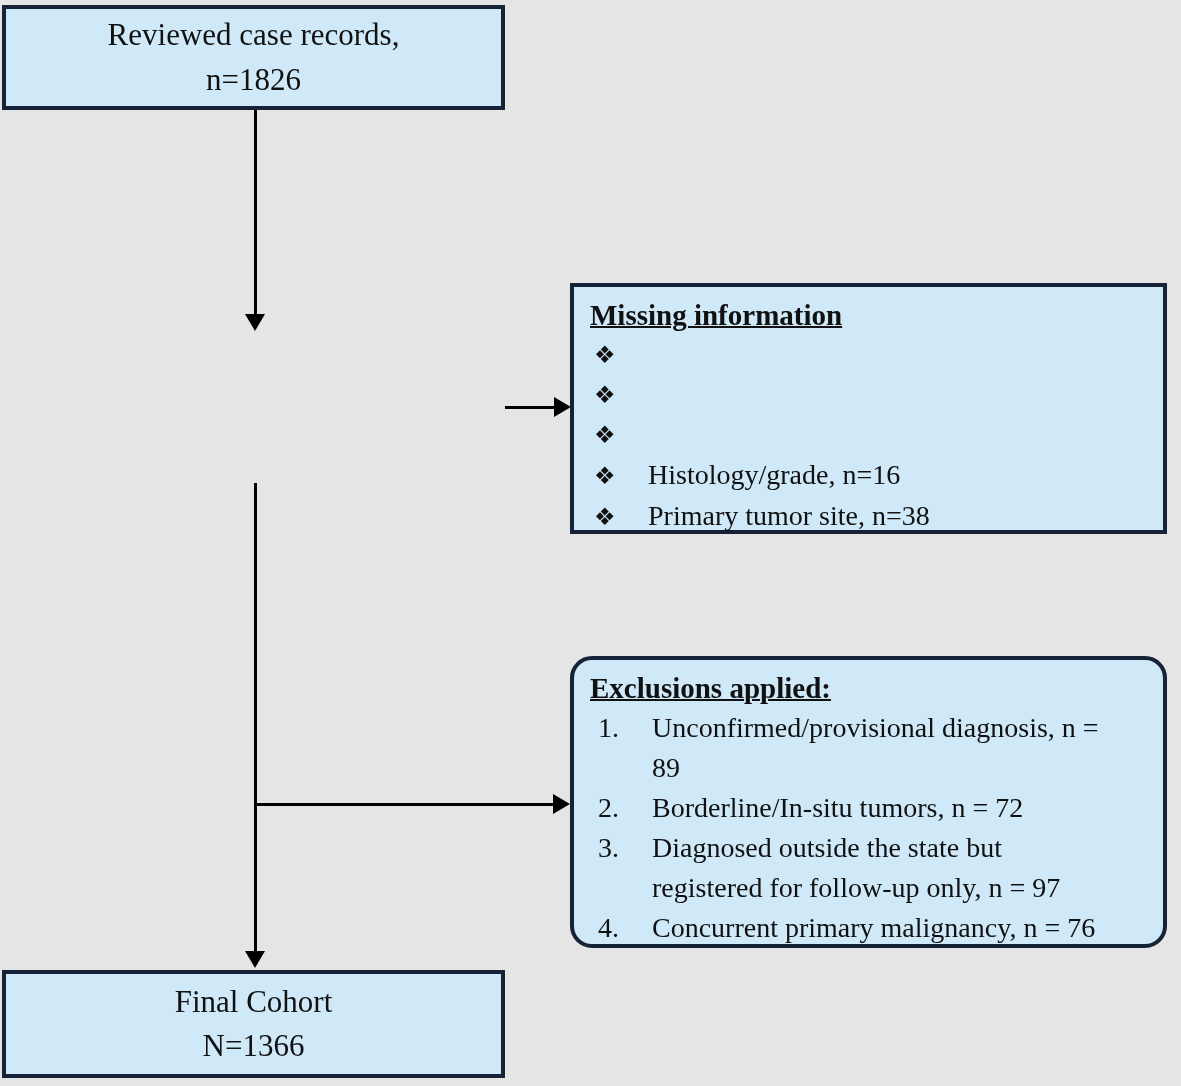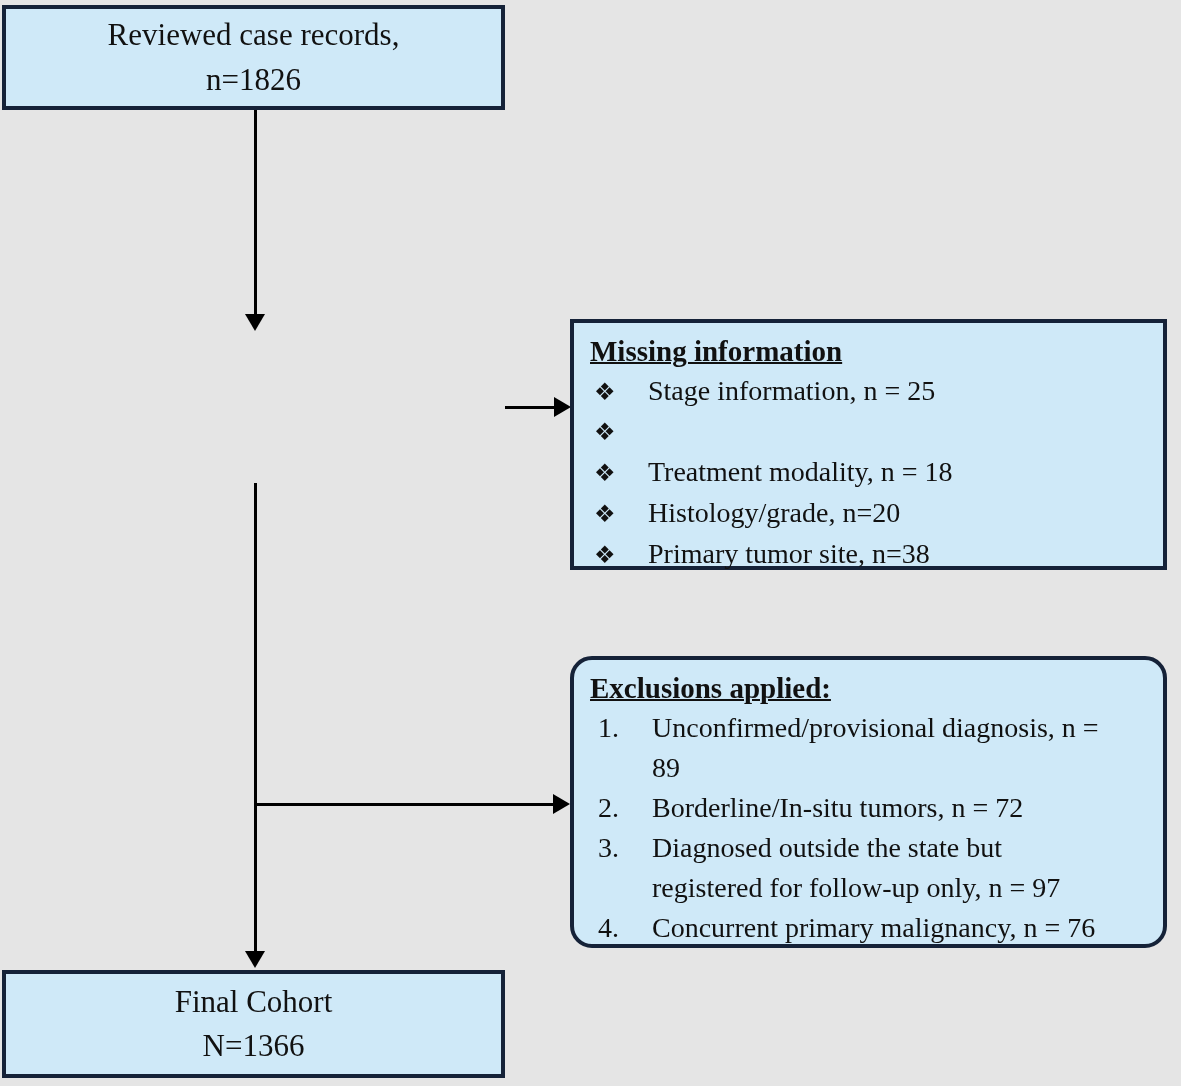--- a/index.html
+++ b/index.html
@@ -39,21 +39,21 @@
   .box-reviewed   { top: 5px;   height: 105px; }
   .box-incomplete { top: 331px; height: 152px; }
   .box-final      { top: 970px; height: 108px; }
 
   .side-box {
     left: 570px;
     width: 597px;
     padding: 8px 12px 6px 16px;
     font-size: 28px;
   }
-  .box-missing    { top: 283px; height: 251px; margin-top: 36px; }
+  .box-missing    { top: 283px; height: 251px; }
   .box-exclusions { top: 656px; height: 292px; border-radius: 22px; }
 
   .side-title {
     font-weight: bold;
     font-size: 29px;
     text-decoration: underline;
     text-decoration-thickness: 2px;
     line-height: 40px;
   }
   .side-list { list-style: none; }
@@ -106,32 +106,30 @@
 
 
   <div class="connector hline-1"></div>
   <div class="arrowhead right hhead-1"></div>
 
   <div class="node side-box box-missing">
     <div class="side-title">Missing information</div>
     <ul class="side-list">
       <li>
         <span class="li-marker">❖</span>
-        <span class="li-text">Stage information, n = 25</span>
       </li>
       <li>
         <span class="li-marker">❖</span>
       </li>
       <li>
         <span class="li-marker">❖</span>
-        <span class="li-text">Treatment modality, n = 18</span>
       </li>
       <li>
         <span class="li-marker">❖</span>
-        <span class="li-text">Histology/grade, n=20</span>
+        <span class="li-text">Histology/grade, n=16</span>
       </li>
       <li>
         <span class="li-marker">❖</span>
         <span class="li-text">Primary tumor site, n=38</span>
       </li>
     </ul>
   </div>
 
   <div class="connector vline-2"></div>
   <div class="arrowhead down vhead-2"></div>

